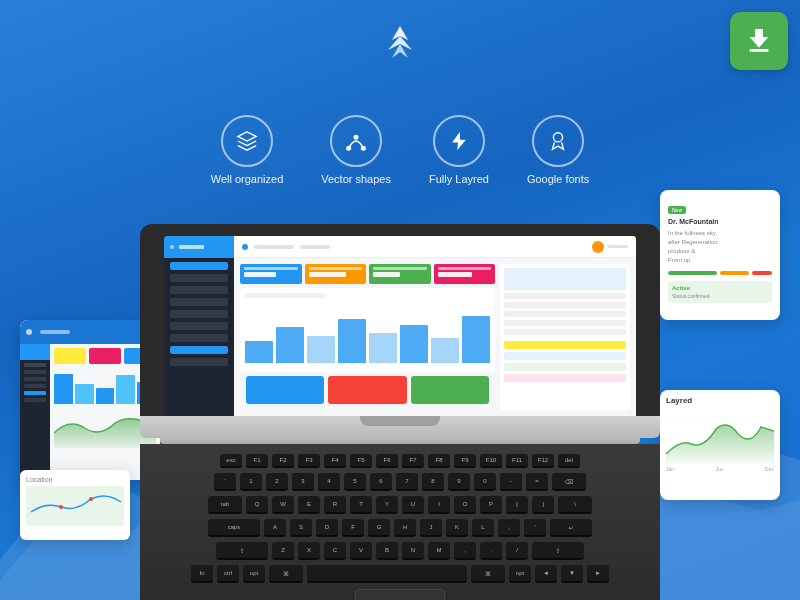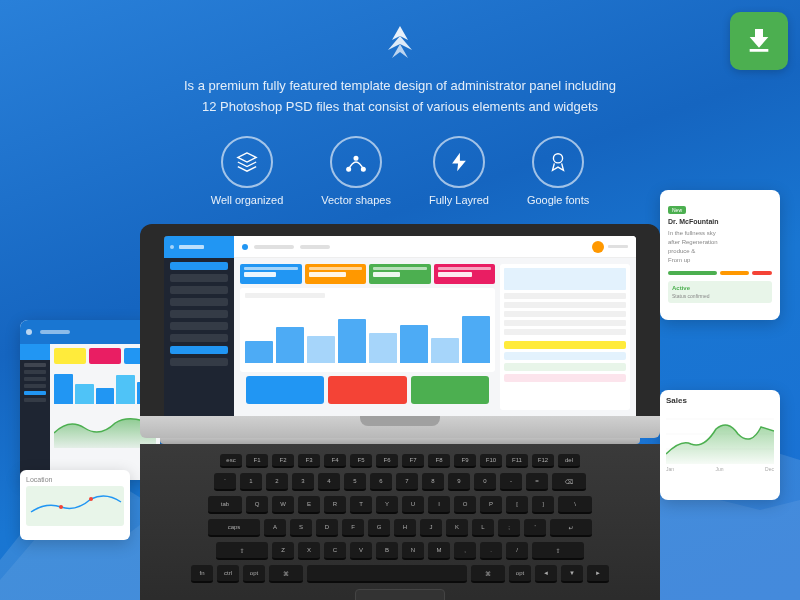--- a/index.html
+++ b/index.html
@@ -544,22 +544,21 @@
 <div class="header">
   
   <svg class="logo-icon" viewBox="0 0 56 44" fill="none">
 
     <path d="M28 4 L20 18 L28 14 L36 18 Z" fill="white" opacity="0.9"></path>
     <path d="M28 14 L16 28 L28 22 L40 28 Z" fill="white" opacity="0.85"></path>
     <path d="M28 22 L20 36 L28 30 L36 36 Z" fill="white" opacity="0.7"></path>
   </svg>
 
   <div class="tagline">
-    <span>Is a premium fully featured template design of administrator panel including</span><br>
-    <span>12 Photoshop PSD files that consist of various elements and widgets</span>
+    <br>
   </div>
 </div>
 
 <div class="features">
   <div class="feature-item">
     <div class="feature-circle">
       <svg width="22" height="22" viewBox="0 0 24 24" fill="white">
         <path d="M11.99 2L2 7l10 5 10-5-10-5zM2 17l10 5 10-5M2 12l10 5 10-5" stroke="white" stroke-width="1.5" fill="none"></path>
       </svg>
     </div>
@@ -648,21 +647,21 @@
   </div>
   <div style="margin-top:6px;">
     <div style="background:#e8f5e9;border-radius:3px;padding:4px;">
       <div style="font-size:6px;color:#4caf50;font-weight:bold;margin-bottom:2px;">Active</div>
       <div style="font-size:5px;color:#888;">Status confirmed</div>
     </div>
   </div>
 </div>
 
 <div class="side-card-right-bottom">
-  <div class="sales-title">Sales</div>
+  <div class="sales-title">Layred</div>
   <div class="sales-chart">
     <svg width="100%" height="55" viewBox="0 0 108 55" preserveAspectRatio="none">
       <defs>
         <linearGradient id="salesGrad" x1="0" y1="0" x2="0" y2="1">
           <stop offset="0%" stop-color="#4caf50" stop-opacity="0.5"></stop>
           <stop offset="100%" stop-color="#4caf50" stop-opacity="0.05"></stop>
         </linearGradient>
       </defs>
 
       <line x1="0" y1="10" x2="108" y2="10" stroke="#f0f0f0" stroke-width="0.5"></line>

